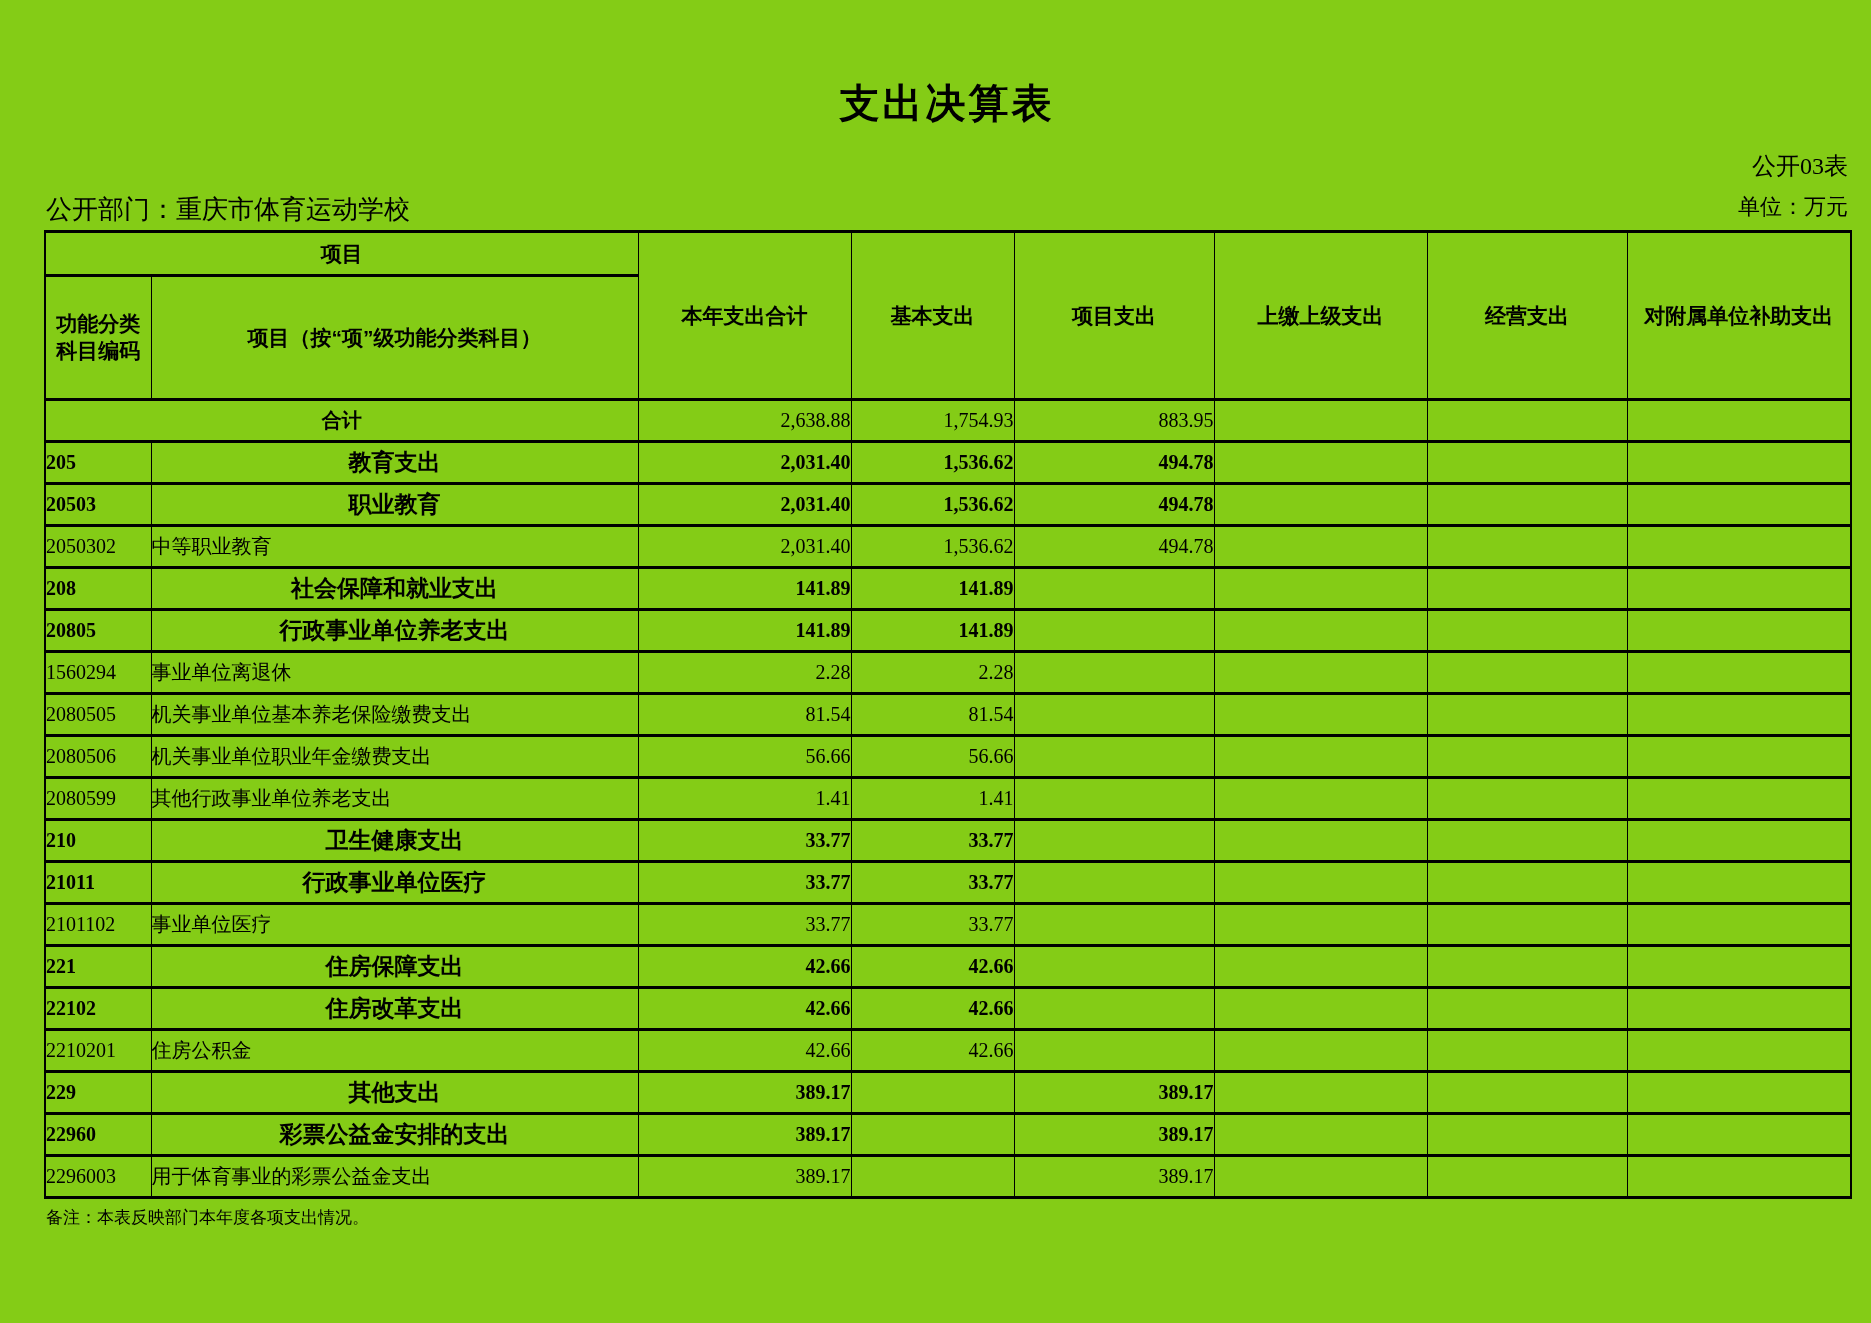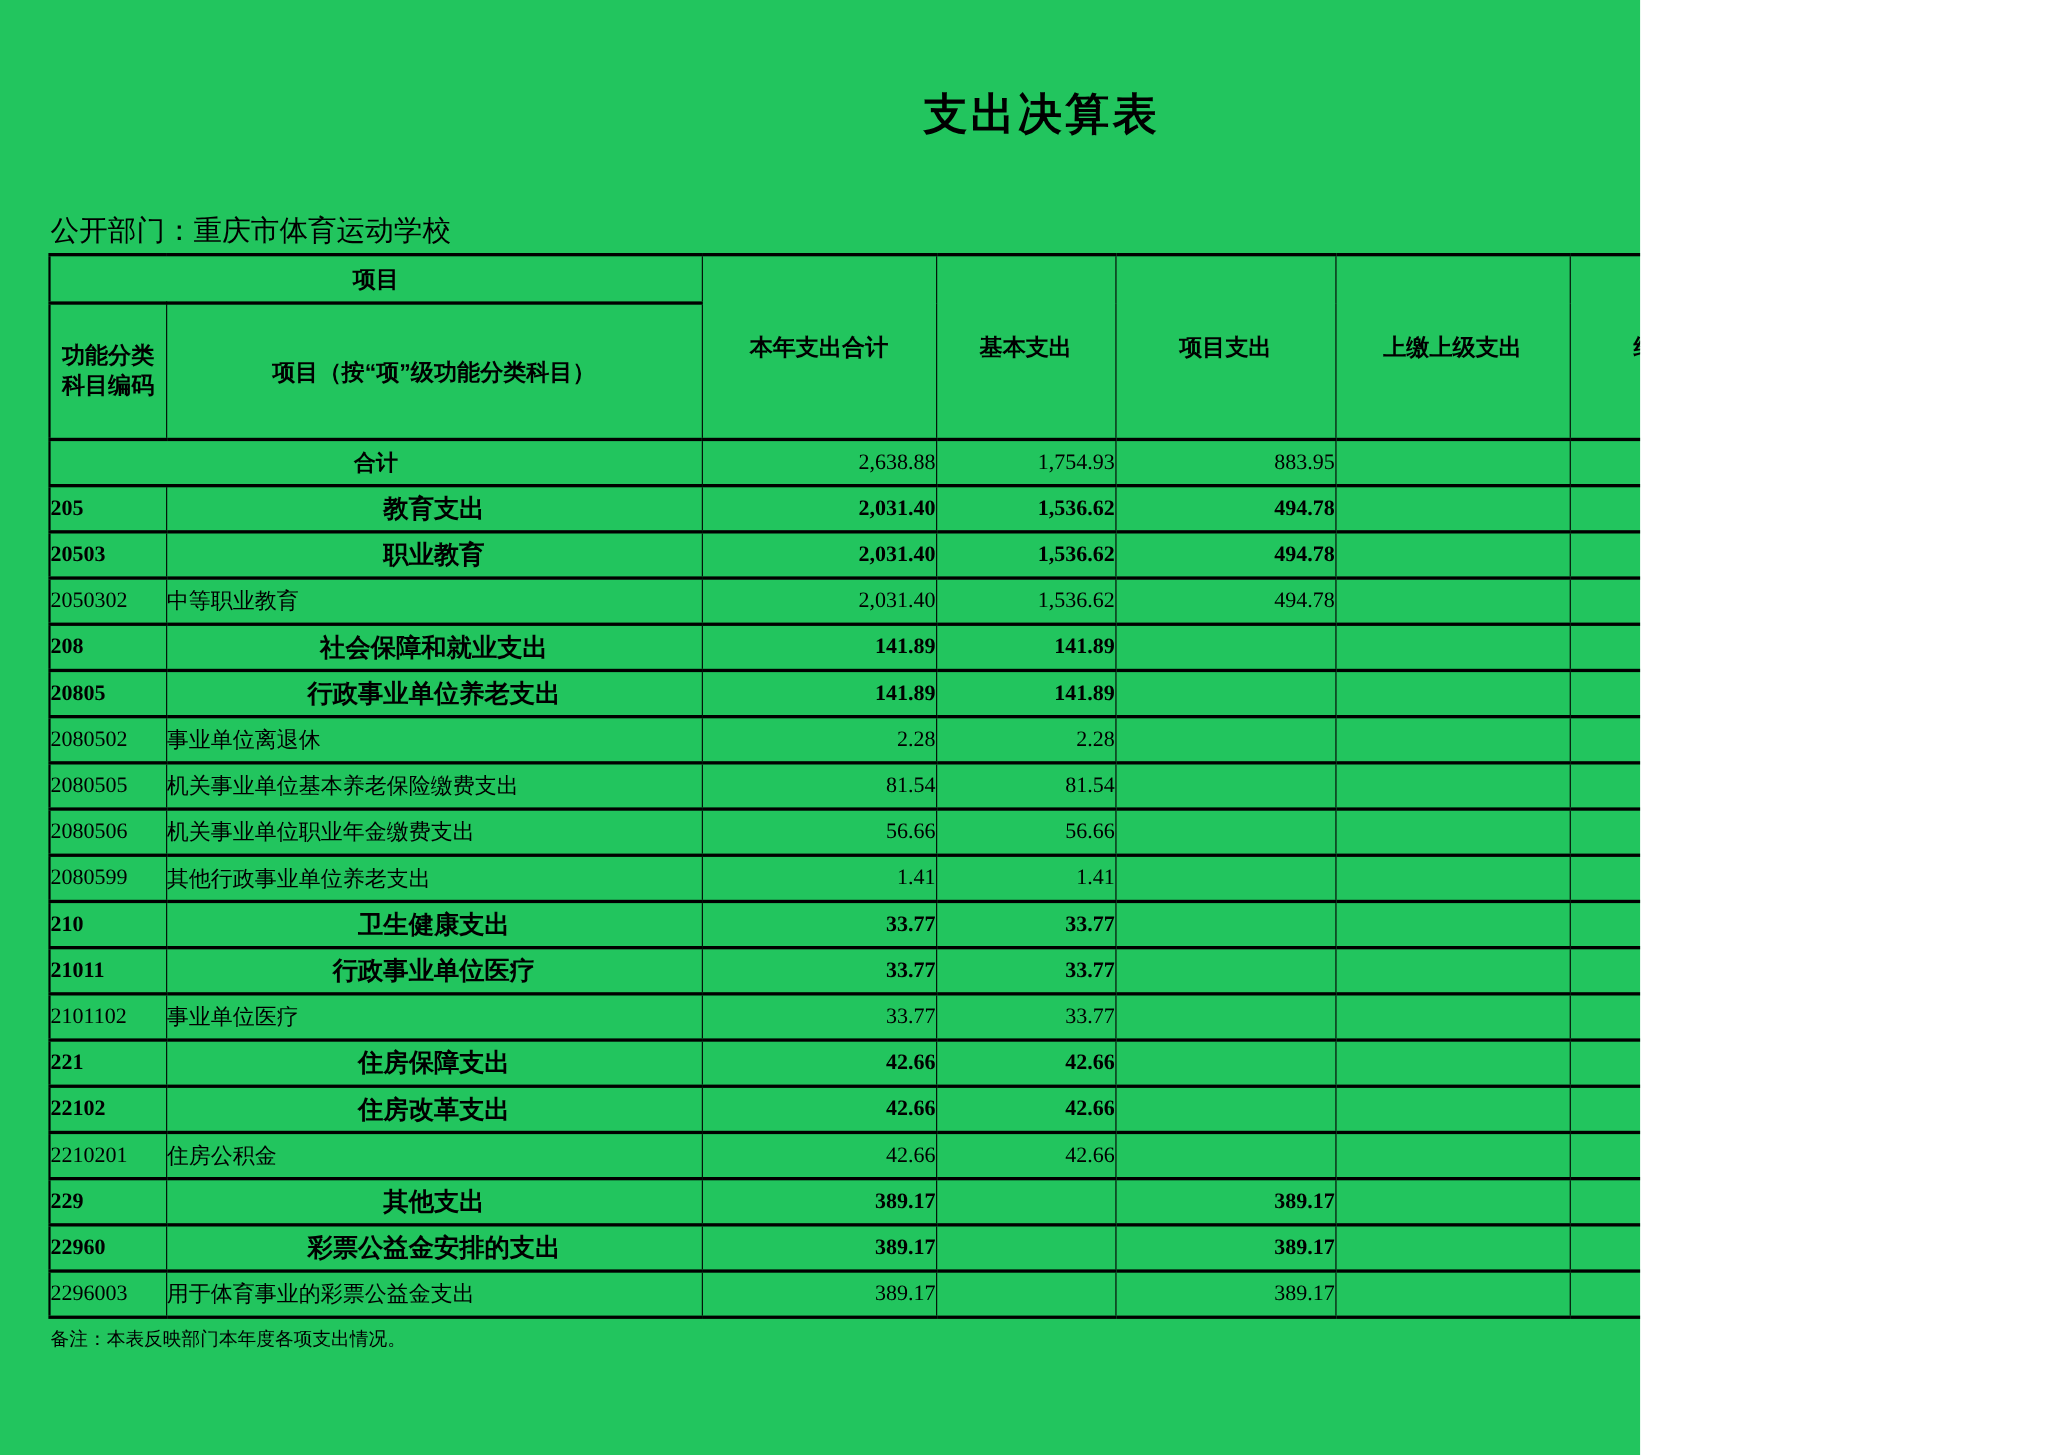--- a/index.html
+++ b/index.html
@@ -4,23 +4,23 @@
 <style>
   html, body {
     margin: 0;
     padding: 0;
     background: #ffffff;
     color: #000000;
     font-family: "Liberation Serif", serif;
   }
   .sheet {
     position: relative;
-    width: 1491px;
+    width: 1871px;
     height: 1323px;
-    background: #22c55e;
+    background: #84cc16;
     overflow: hidden;
   }
   .content {
     position: absolute;
     left: 44px;
     top: 0;
     width: 1806px;
   }
   .doc-title {
     position: absolute;
@@ -210,21 +210,21 @@
             <td class="code">20805</td>
             <td class="name">行政事业单位养老支出</td>
             <td class="num">141.89</td>
             <td class="num">141.89</td>
             <td class="num"></td>
             <td class="num"></td>
             <td class="num"></td>
             <td class="num"></td>
           </tr>
           <tr>
-            <td class="code">2080502</td>
+            <td class="code">1560294</td>
             <td class="name indent">事业单位离退休</td>
             <td class="num">2.28</td>
             <td class="num">2.28</td>
             <td class="num"></td>
             <td class="num"></td>
             <td class="num"></td>
             <td class="num"></td>
           </tr>
           <tr>
             <td class="code">2080505</td>

